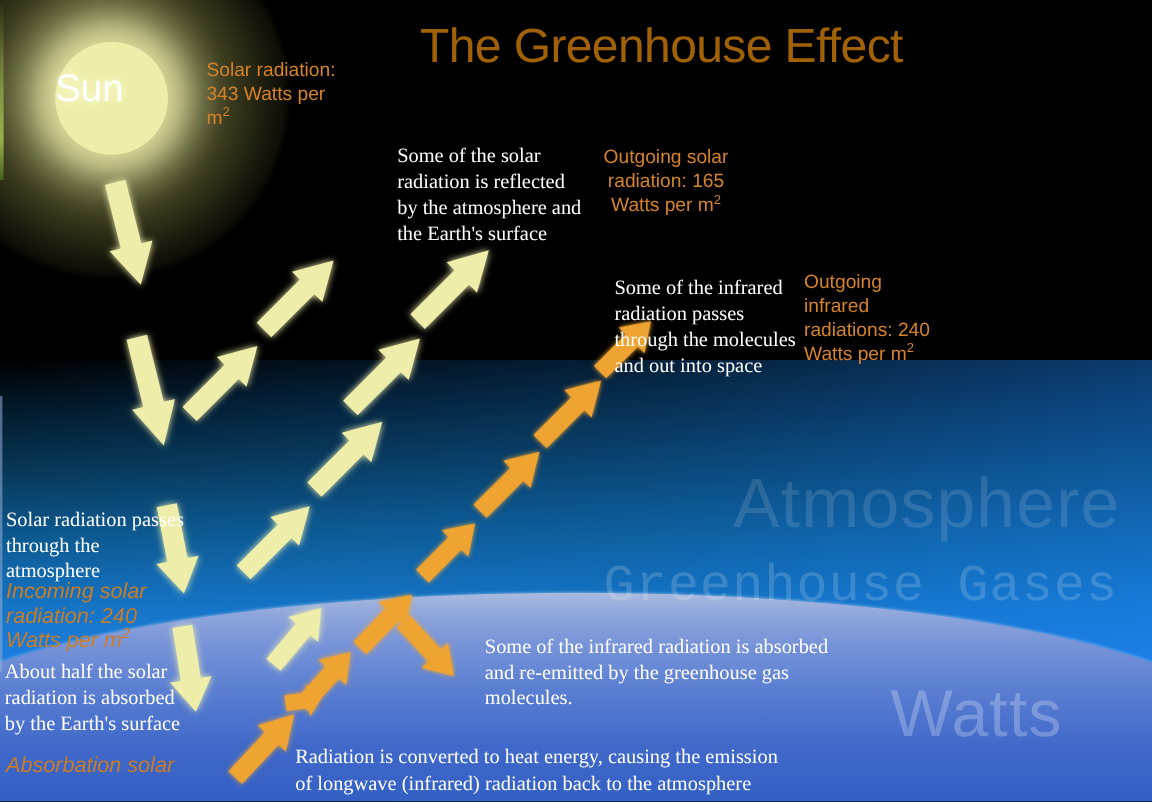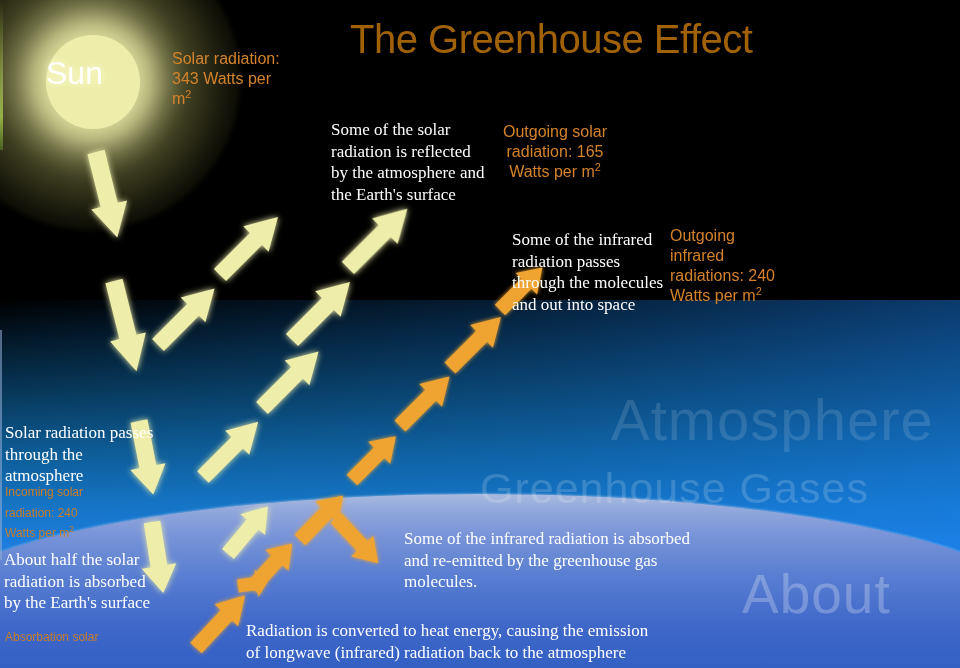--- a/index.html
+++ b/index.html
@@ -85,43 +85,43 @@
   .title{
     position:absolute;left:350px;top:9px;width:610px;
     color:#a16207;font-size:40px;line-height:60px;white-space:nowrap;
     letter-spacing:-0.5px;
   }
 
   
   .txt{position:absolute;}
   .white{color:#ffffff;font-size:17px;line-height:21.5px;font-family:Liberation Serif, serif;}
   .orange{color:#d4832a;font-size:16px;line-height:20px;}
-  .orange-dk{color:#c87d28;font-size:12px;line-height:20.5px;}
+  .orange-dk{color:#c87d28;font-size:18px;line-height:20.5px;font-style:italic;}
   sup{font-size:.68em;vertical-align:super;line-height:0;}
 
   
   .wm{position:absolute;color:rgba(255,255,255,.13);white-space:nowrap;}
   .wm-atmos{left:563px;top:386px;font-size:58px;letter-spacing:1px;margin-left:48px;}
-  .wm-ghg{left:480px;top:464px;font-size:43px;letter-spacing:1px;color:rgba(255,255,255,.17);}
+  .wm-ghg{left:503px;top:464px;font-size:43px;letter-spacing:1px;color:rgba(255,255,255,.17);font-family:Liberation Mono, monospace;}
   .wm-earth{left:742px;top:562px;font-size:55px;letter-spacing:1px;color:rgba(255,255,255,.25);}
 </style>
 </head>
 <body>
 
 <div id="stage">
 
   <div class="sky"></div>
   <div class="sky-right-boost"></div>
   <div class="earth"></div>
   <div class="edge-strip"></div>
   <div class="edge-strip2"></div>
 
   <div class="wm wm-atmos">Atmosphere</div>
   <div class="wm wm-ghg">Greenhouse Gases</div>
-  <div class="wm wm-earth">About</div>
+  <div class="wm wm-earth">Watts</div>
 
   <div class="sun-glow"></div>
   <div class="sun"></div>
   <div class="sun-label">Sun</div>
 
   <div class="title">The Greenhouse Effect</div>
 
   <svg width="960" height="668" style="position:absolute;left:0;top:0">
     <defs>
       <g id="arr">

